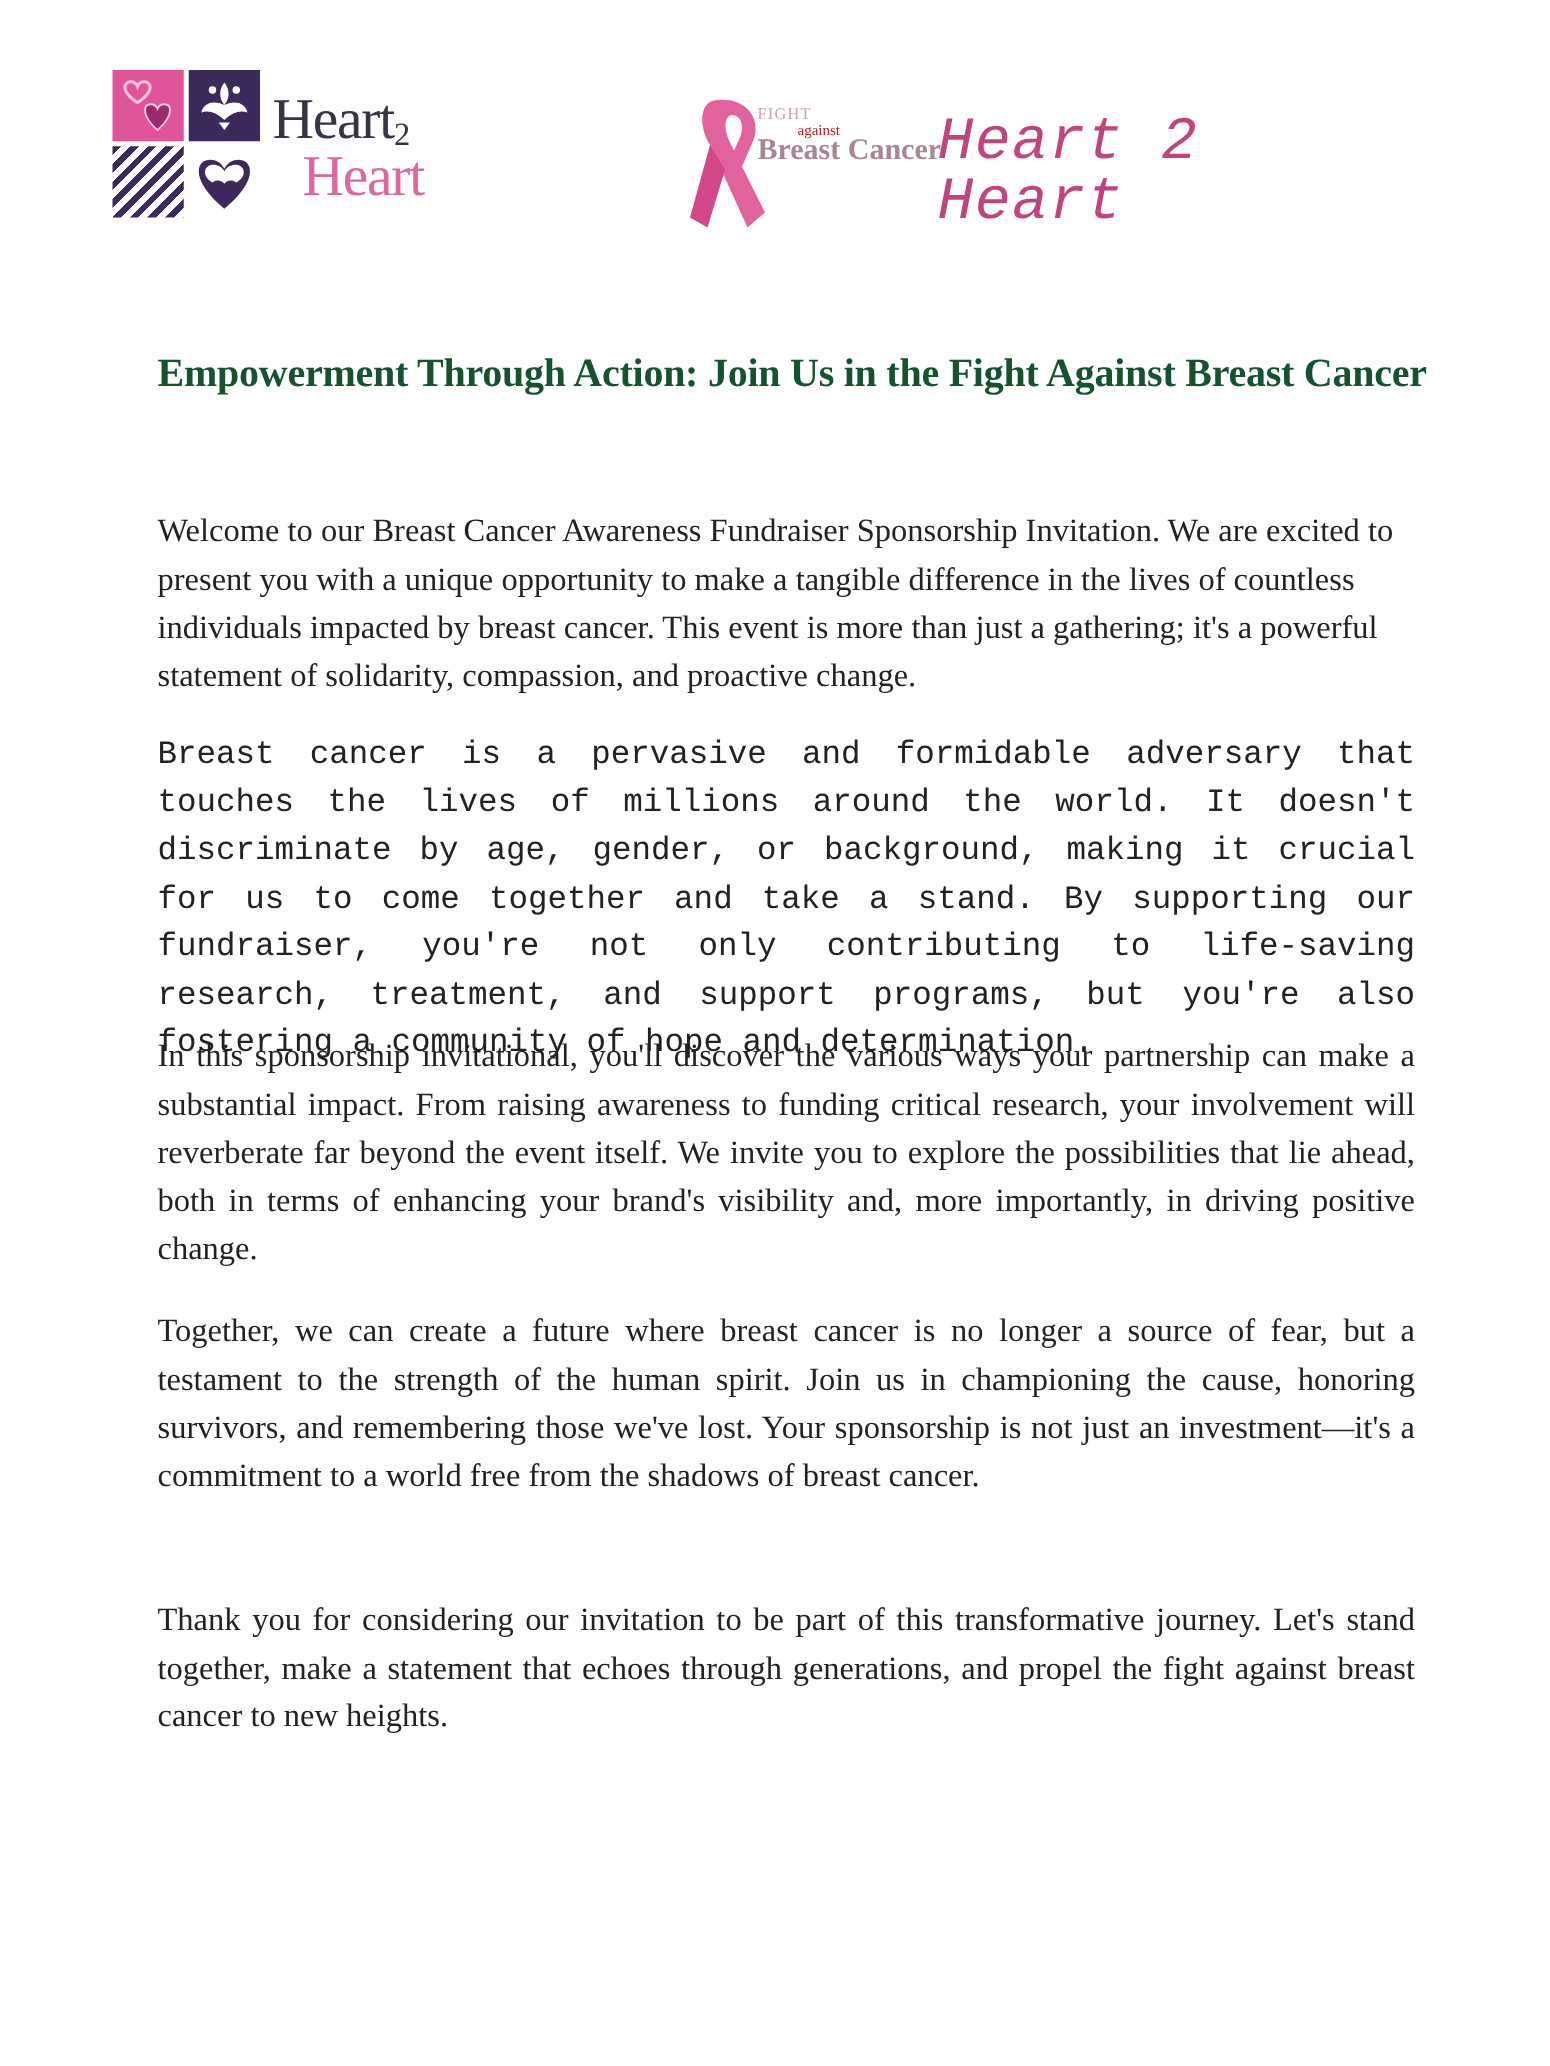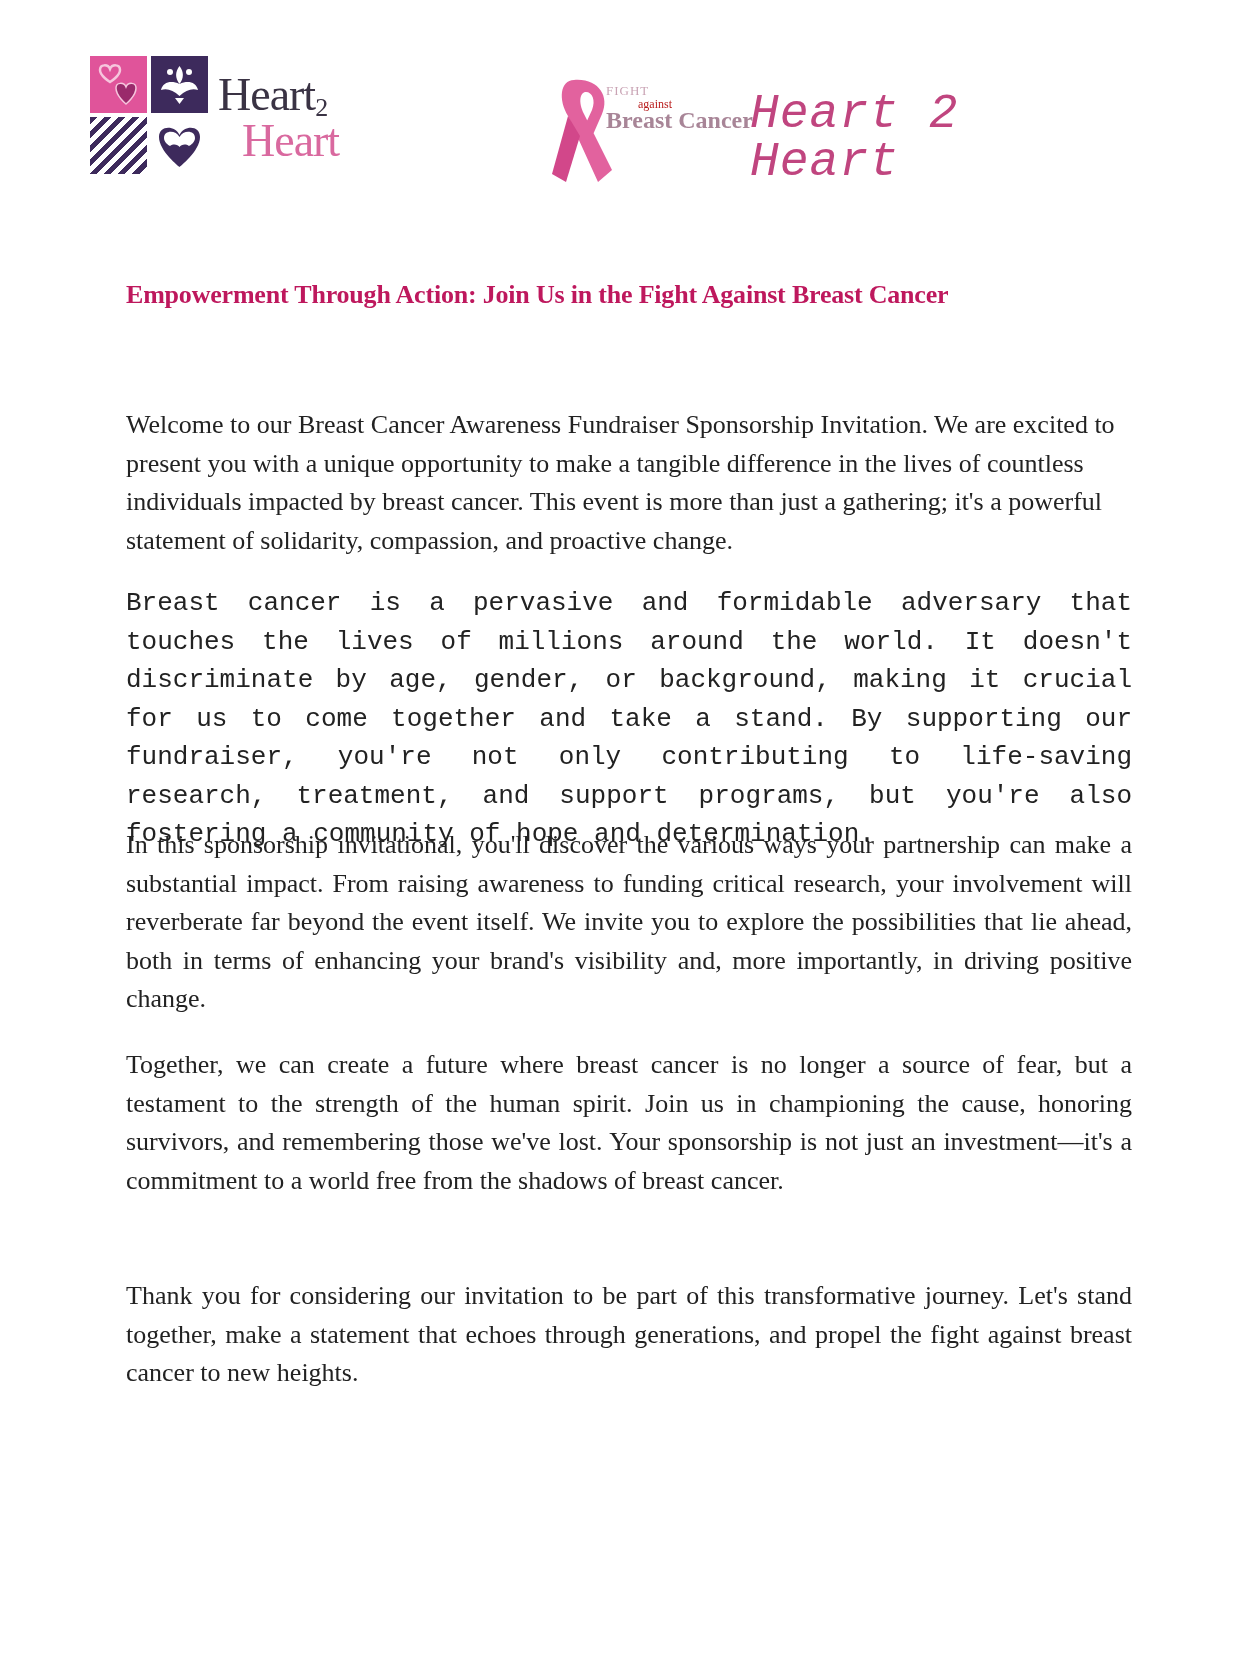--- a/index.html
+++ b/index.html
@@ -19,21 +19,21 @@
 
     
     .logo2 { position: absolute; left: 540px; top: 60px; width: 560px; height: 135px; }
     .ribbon { position: absolute; left: 0; top: 10px; width: 100px; height: 120px; }
     .fight-word { position: absolute; left: 66px; top: 24px; font-family: "Liberation Serif", serif; font-size: 13px; color: #c9a3b4; letter-spacing: 1px; line-height: 1; }
     .against-word { position: absolute; left: 98px; top: 38px; font-family: "Liberation Serif", serif; font-size: 12px; color: #b91c1c; line-height: 1; }
     .bc-word { position: absolute; left: 66px; top: 48px; font-family: Liberation Serif, serif; font-weight: bold; font-size: 24px; color: #a88597; line-height: 1; }
     .script-title { position: absolute; left: 210px; top: 30px; font-family: Liberation Mono, monospace; font-style: italic; font-size: 48px; color: #c0457f; line-height: 1; letter-spacing: 1px; }
 
     
-    .doc-title { position: absolute; left: 126px; top: 280px; font-family: "Liberation Serif", serif; font-weight: bold; font-size: 26px; color: #be185d; letter-spacing: -0.2px; margin: 0; }
+    .doc-title { position: absolute; left: 126px; top: 280px; font-family: "Liberation Serif", serif; font-weight: bold; font-size: 32px; color: #14532d; letter-spacing: -0.2px; margin: 0; }
     .body-text { position: absolute; left: 126px; width: 1006px; font-family: "Liberation Serif", serif; font-size: 26px; line-height: 38.5px; color: #222; text-align: justify; margin: 0; }
     .p1 { top: 390px; text-align: left; margin-top: 16px; }
     .p2 { top: 584px; font-family: Liberation Mono, monospace; }
     .p3 { top: 826px; }
     .p4 { top: 1046px; }
     .p5 { top: 1277px; }
   </style>
 </head>
 <body>
 

